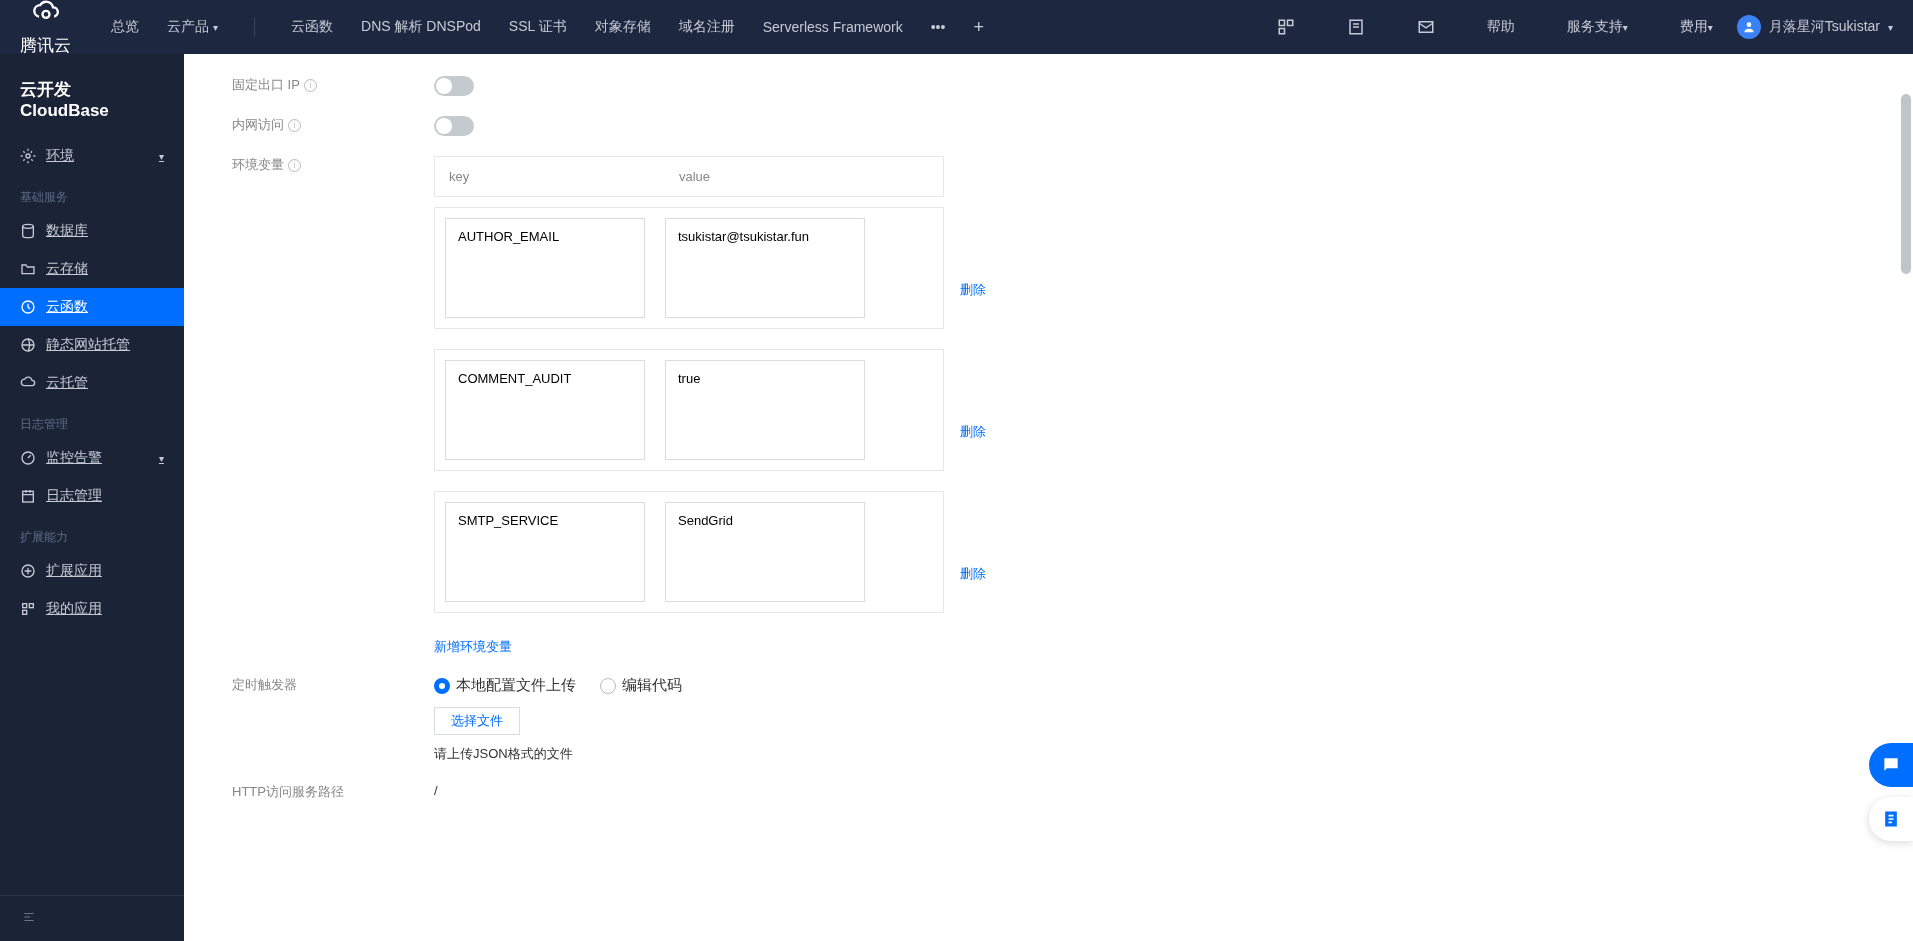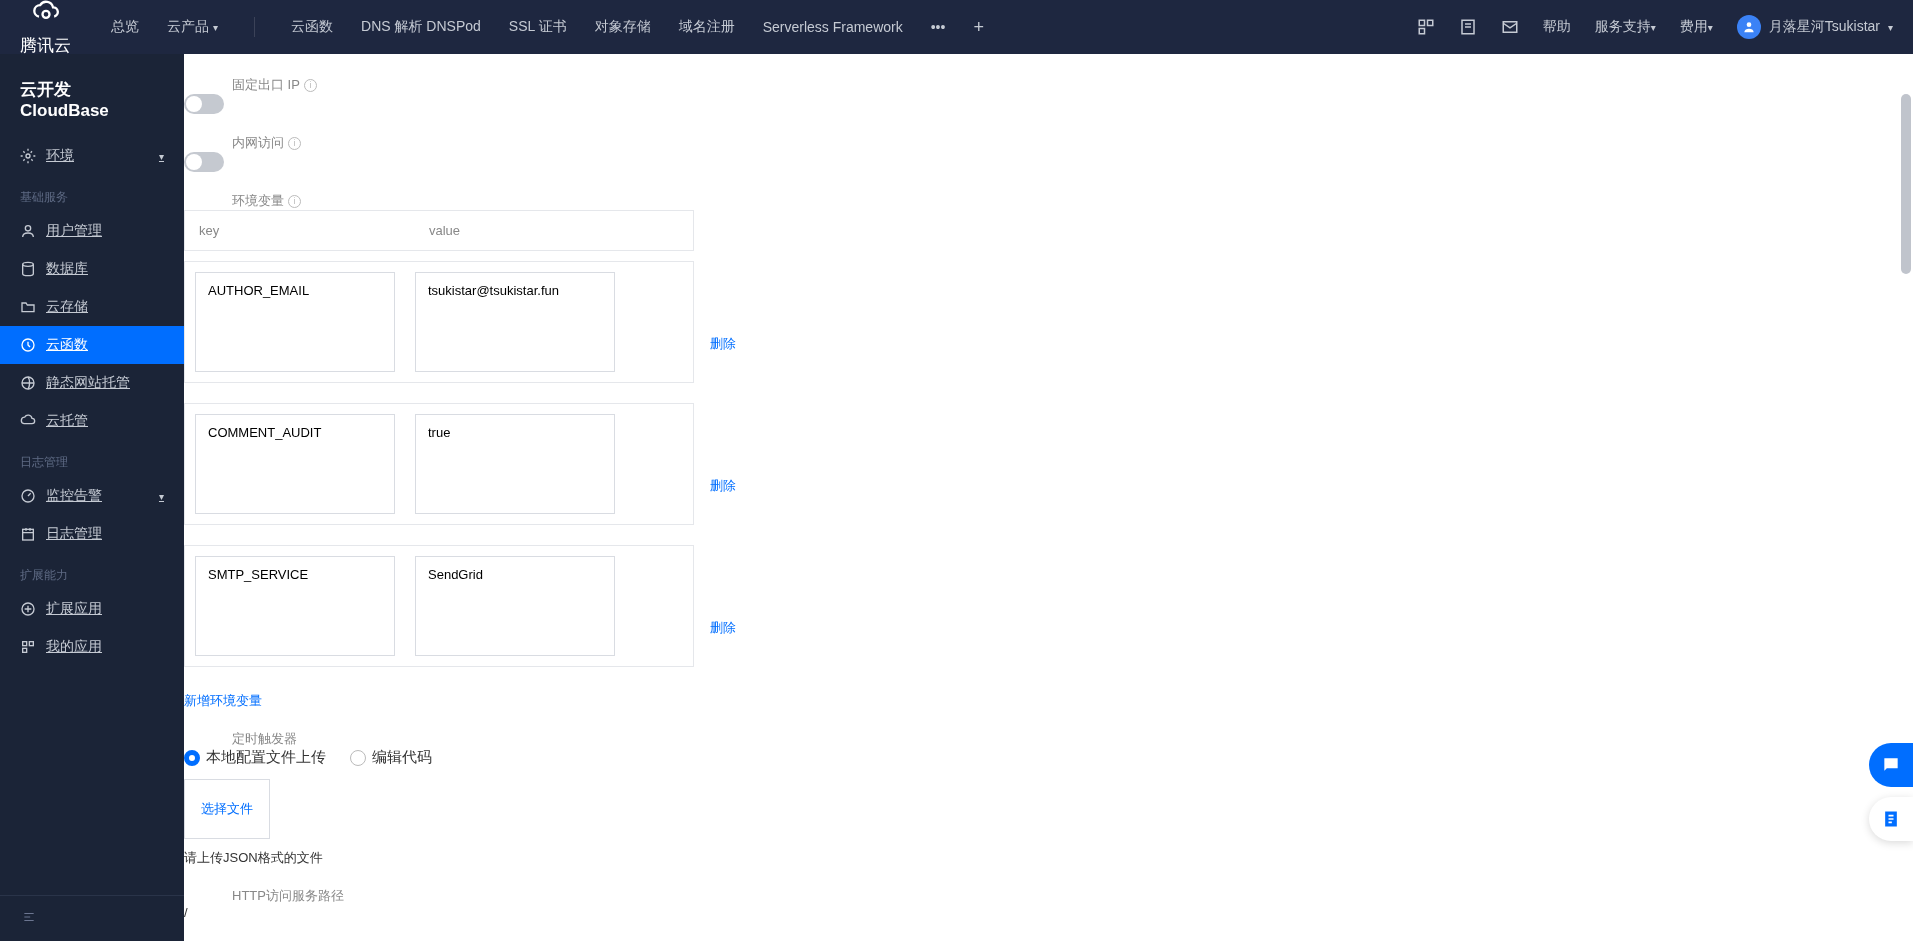--- a/index.html
+++ b/index.html
@@ -4,52 +4,52 @@
 <style>
 * { margin:0; padding:0; box-sizing:border-box; font-family:-apple-system,BlinkMacSystemFont,"PingFang SC","Microsoft YaHei",sans-serif; }
 body { background:#fff; overflow:hidden; }
 .topbar { height:54px; background:#1e2740; color:#fff; display:flex; align-items:center; padding:0 20px; font-size:14px; }
 .topbar .logo { display:flex; align-items:center; gap:8px; font-weight:500; font-size:17px;flex-direction:column; }
 .topbar .logo svg { width:28px; height:28px; }
 .topbar .nav { display:flex; align-items:center; gap:28px; margin-left:40px; }
 .topbar .nav-item { color:#c5cad3; cursor:pointer; display:flex; align-items:center; gap:4px; }
 .topbar .divider { width:1px; height:20px; background:#3b4258; margin:0 8px; }
 .topbar .right { margin-left:auto; display:flex; align-items:center; gap:24px; color:#c5cad3; }
-.topbar .icon-btn { cursor:pointer; display:flex; align-items:center; }
+.topbar .icon-btn { cursor:pointer; display:flex; align-items:center;margin-left:28px; }
 .topbar .user { display:flex; align-items:center; gap:8px; }
 .topbar .avatar { width:24px; height:24px; border-radius:50%; background:#3b82f6; display:flex; align-items:center; justify-content:center; }
 .shell { display:flex; height:calc(100vh - 54px); }
 .sidebar { width:184px; background:#1b2437; color:#c5cad3; overflow-y:auto; font-size:14px; flex-shrink:0; display:flex; flex-direction:column; }
 .sidebar .title { color:#fff; font-size:17px; font-weight:600; padding:24px 20px 16px; }
 .sidebar .section { padding:14px 20px 6px; font-size:12px; color:#5f6b85; }
 .sidebar .item { display:flex; align-items:center; gap:10px; padding:10px 20px; cursor:pointer; color:#c5cad3;text-decoration:underline; }
 .sidebar .item.active { background:#006eff; color:#fff; }
 .sidebar .item .chev { margin-left:auto; font-size:10px; }
 .sidebar .item svg { width:16px; height:16px; flex-shrink:0; }
 .sidebar .footer { margin-top:auto; border-top:1px solid #2a3449; padding:14px 20px; }
 .main { flex:1; overflow-y:auto; background:#fff; position:relative; }
 .content { padding:12px 0 40px 0; }
-.row { display:flex; align-items:flex-start; padding:10px 0;flex-direction:column; }
+.row { display:flex; align-items:flex-start; padding:10px 0; }
 .row .label { width:250px; padding-left:48px; color:#888; font-size:13px; display:flex; align-items:center; gap:4px; }
 .row .field { flex:1; }
 .toggle { width:40px; height:20px; border-radius:10px; background:#c5c9d0; position:relative; cursor:pointer; }
 .toggle::after { content:""; position:absolute; left:2px; top:2px; width:16px; height:16px; border-radius:50%; background:#fff; }
 .env-table { border:1px solid #e5e7eb; width:510px; }
 .env-head { display:flex; padding:12px 14px; color:#888; font-size:13px; }
 .env-head .k { width:230px; }
 .env-row { display:flex; align-items:center; gap:16px; padding:10px 0 10px 0; }
 .env-box { width:510px; border:1px solid #e5e7eb; padding:10px; display:flex; gap:20px; }
 .env-input { width:200px; height:100px; border:1px solid #d9dce2; padding:10px 12px; font-size:13px; resize:none; }
 .env-del { color:#006eff; font-size:13px; cursor:pointer; padding-top:44px; }
 .link { color:#006eff; font-size:13px; cursor:pointer; }
 .radio-group { display:flex; gap:24px; align-items:center; font-size:15px; color:#333; }
 .radio { display:flex; align-items:center; gap:6px; cursor:pointer; }
 .radio .dot { width:16px; height:16px; border-radius:50%; border:1px solid #bbb; display:flex; align-items:center; justify-content:center; }
 .radio.sel .dot { border:5px solid #006eff; }
-.btn-outline { border:1px solid #d9dce2; background:#fff; color:#006eff; padding:20px 16px; font-size:13px; cursor:pointer; }
+.btn-outline { border:1px solid #d9dce2; background:#fff; color:#006eff; padding:4px 16px; font-size:13px; cursor:pointer; }
 .hint { color:#333; font-size:13px; margin-top:10px; }
 .info-icon { width:13px; height:13px; border:1px solid #bbb; border-radius:50%; display:inline-flex; align-items:center; justify-content:center; font-size:9px; color:#bbb; }
 .scrollbar { position:absolute; right:2px; top:0; width:10px; height:100%; }
 .scrollbar .thumb { position:absolute; right:0; top:40px; width:10px; height:180px; background:#c0c4cc; border-radius:5px; }
 .float-btns { position:fixed; right:0; bottom:90px; }
 .float-btn { width:44px; height:44px; background:#006eff; border-radius:22px 0 0 22px; margin-bottom:10px; display:flex; align-items:center; justify-content:center; color:#fff; cursor:pointer; }
 .float-btn.doc { background:#fff; box-shadow:0 2px 8px rgba(0,0,0,0.15); color:#006eff; }
 </style>
 </head>
 <body>
@@ -127,27 +127,20 @@
       <svg viewBox="0 0 24 24" fill="none" stroke="currentColor" stroke-width="2">
           <circle cx="12" cy="12" r="3"></circle>
           <path d="M12 1v3m0 16v3M4 12H1m22 0h-3m-2-7l-2 2M7 17l-2 2m0-14l2 2m10 10l2 2"></path>
         </svg>
       <span>环境</span>
       <span class="chev">▾</span>
     </div>
     <div class="section">基础服务</div>
     <div class="item">
         <svg viewBox="0 0 24 24" fill="none" stroke="currentColor" stroke-width="2">
-          <circle cx="12" cy="8" r="4"></circle>
-          <path d="M4 21c0-4 4-6 8-6s8 2 8 6"></path>
-        </svg>
-        <span>用户管理</span>
-      </div>
-    <div class="item">
-        <svg viewBox="0 0 24 24" fill="none" stroke="currentColor" stroke-width="2">
           <ellipse cx="12" cy="5" rx="8" ry="3"></ellipse>
           <path d="M4 5v14c0 1.7 3.6 3 8 3s8-1.3 8-3V5"></path>
         </svg>
         <span>数据库</span>
       </div>
     <div class="item">
         <svg viewBox="0 0 24 24" fill="none" stroke="currentColor" stroke-width="2">
           <path d="M3 6h6l2 3h10v10H3z"></path>
         </svg>
         <span>云存储</span>

